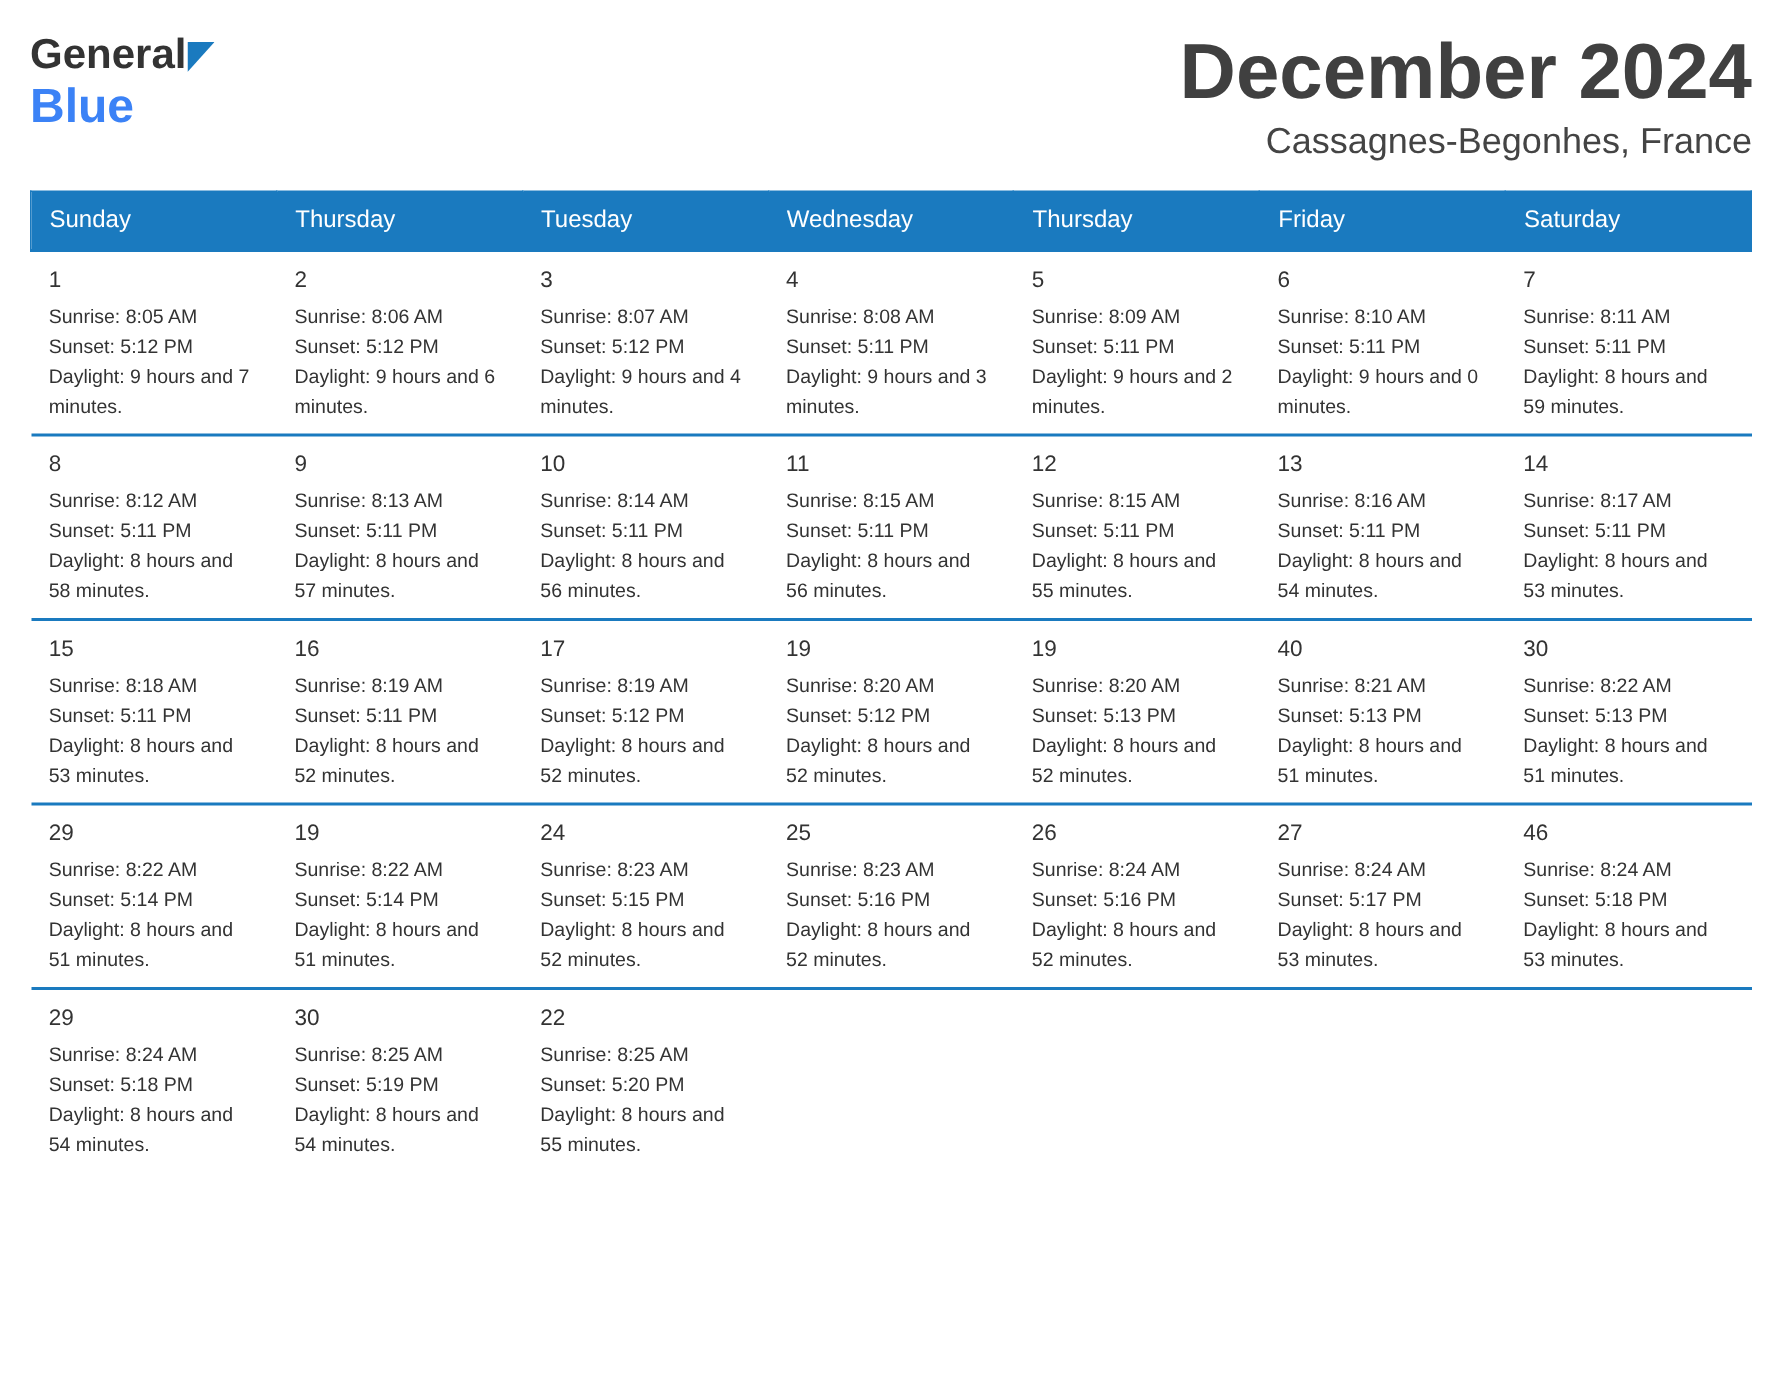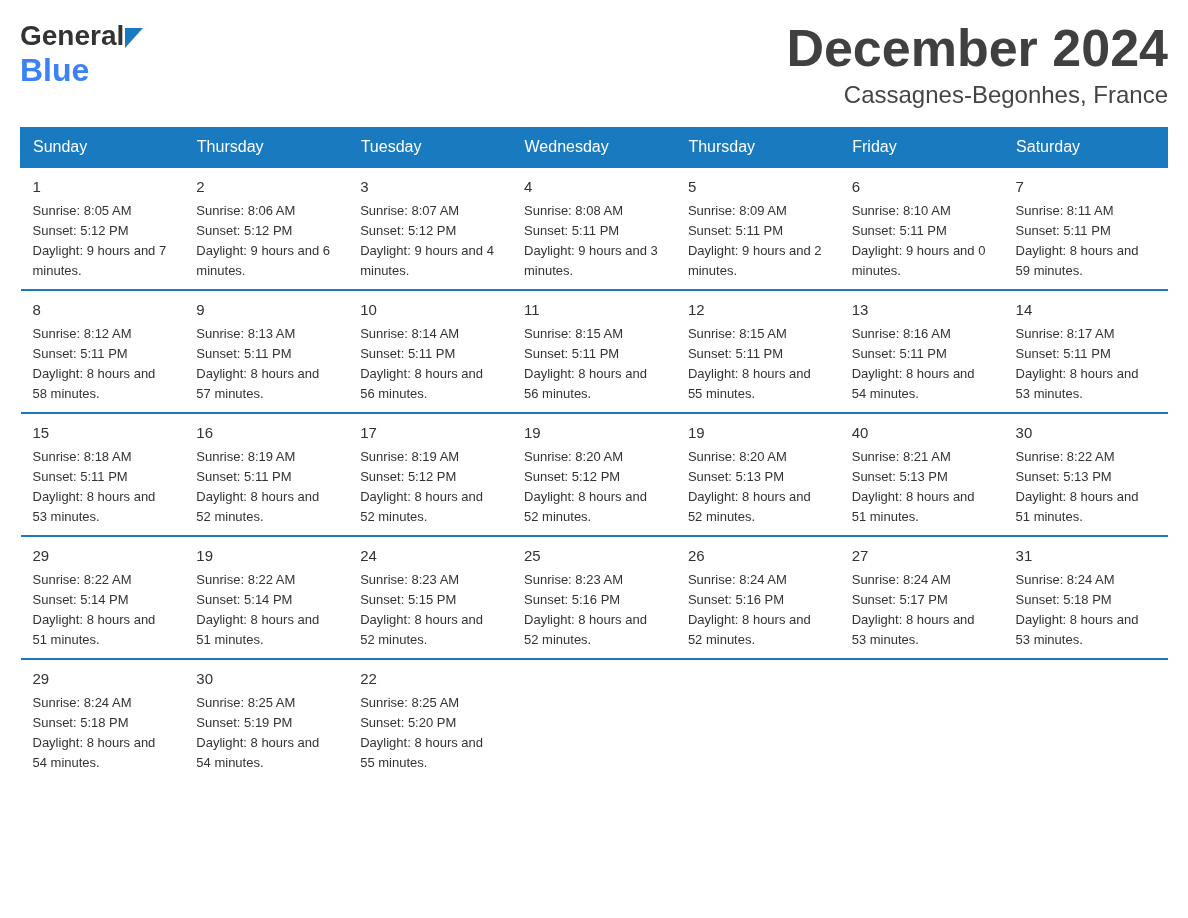--- a/index.html
+++ b/index.html
@@ -239,21 +239,21 @@
         </td>
         <td>
           <span class="day-num">26</span>
           <div class="day-info">Sunrise: 8:24 AM<br>Sunset: 5:16 PM<br>Daylight: 8 hours and 52 minutes.</div>
         </td>
         <td>
           <span class="day-num">27</span>
           <div class="day-info">Sunrise: 8:24 AM<br>Sunset: 5:17 PM<br>Daylight: 8 hours and 53 minutes.</div>
         </td>
         <td>
-          <span class="day-num">31</span>
+          <span class="day-num">46</span>
           <div class="day-info">Sunrise: 8:24 AM<br>Sunset: 5:18 PM<br>Daylight: 8 hours and 53 minutes.</div>
         </td>
       </tr>
       <tr>
         <td>
           <span class="day-num">29</span>
           <div class="day-info">Sunrise: 8:24 AM<br>Sunset: 5:18 PM<br>Daylight: 8 hours and 54 minutes.</div>
         </td>
         <td>
           <span class="day-num">30</span>

